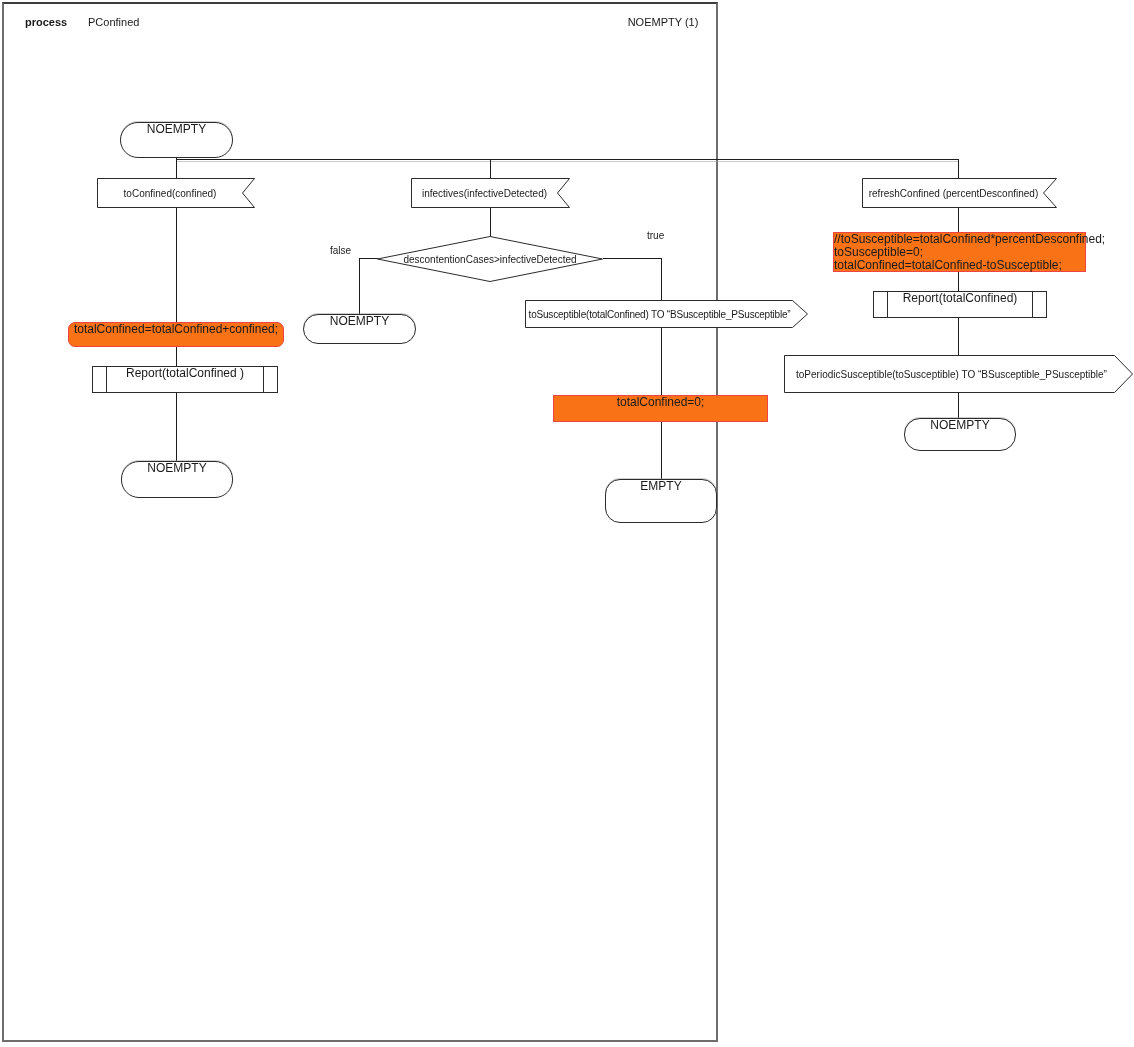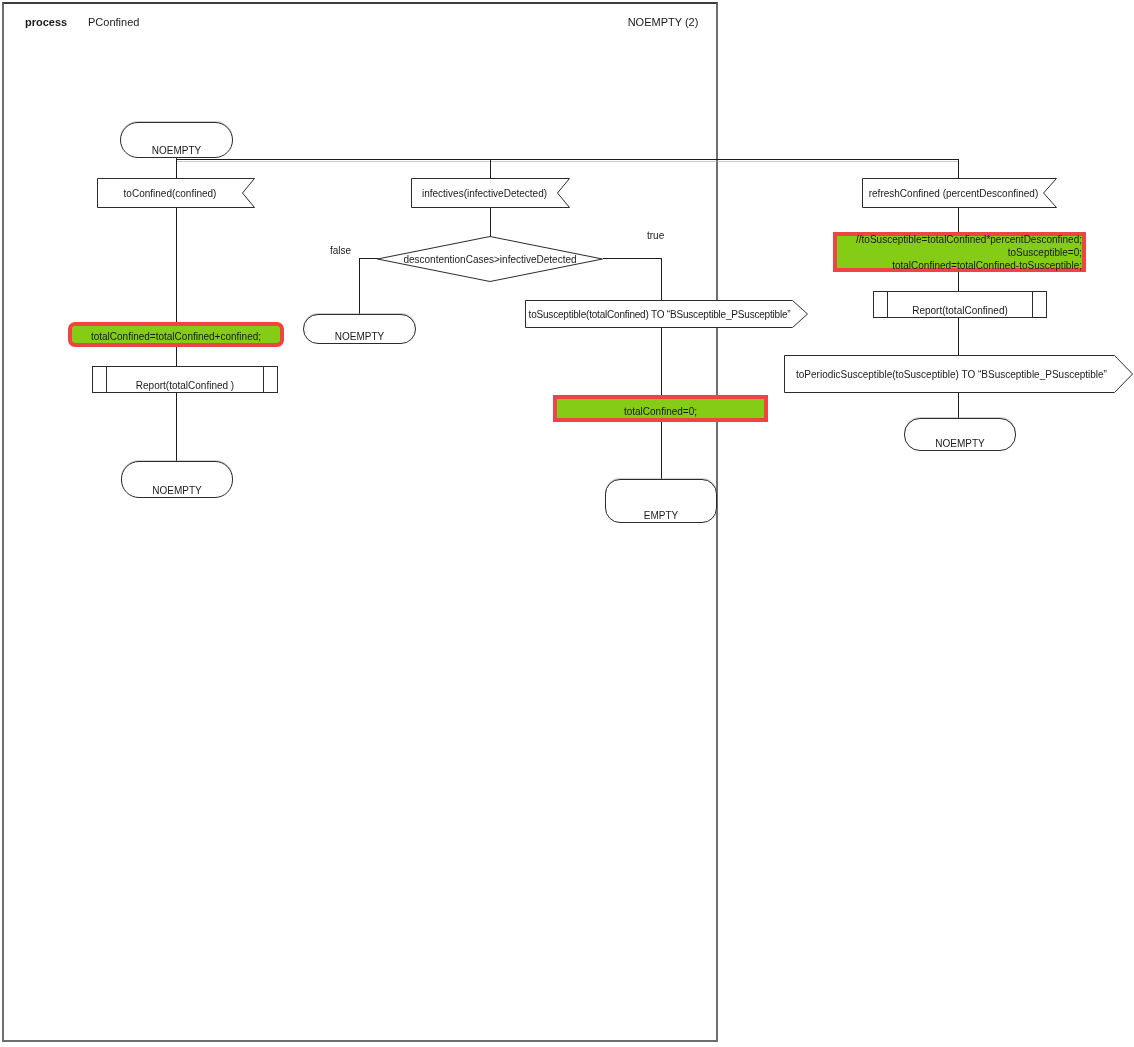--- a/index.html
+++ b/index.html
@@ -11,27 +11,27 @@
   
   #frame{left:2px;top:2px;width:712px;height:1036px;border:2px solid #6e6e6e;border-top-color:#3c3c3c;background:transparent;}
   
   .hdr{font-size:11px;white-space:nowrap;}
   .bold{font-weight:bold;}
   
   .hline{height:1px;background:#1c1c1c;}
   .vline{width:1px;background:#1c1c1c;}
   .shadowed{box-shadow:0 2px 0 rgba(160,160,160,.55);}
   
-  .shape{display:flex;align-items:flex-end;justify-content:center;text-align:center;
-         font-size:10px;line-height:12px;white-space:nowrap;box-sizing:border-box;}
+  .shape{display:flex;align-items:flex-start;justify-content:center;text-align:center;
+         font-size:12px;line-height:12px;white-space:nowrap;box-sizing:border-box;}
   .xs{font-size:9.5px;letter-spacing:-0.2px;}
   
   .state{background:#fff;border:1px solid #2b2b2b;box-shadow:0 -1px 0 rgba(150,150,150,.45);}
   
-  .task{background:#84cc16;border:4px solid #ef4444;}
+  .task{background:#f97316;border:1px solid #ef4444;}
   .task-multi{flex-direction:column;line-height:13px;}
   
   .proc{background:#fff;border:1px solid #2b2b2b;position:absolute;}
   .proc::before,.proc::after{content:"";position:absolute;top:0;bottom:0;width:0;border-left:1px solid #2b2b2b;}
   .proc::before{left:13px;}
   .proc::after{right:13px;}
   
   .svgwrap{position:absolute;}
   .svgwrap svg{position:absolute;left:0;top:0;display:block;}
   .svgwrap .lbl{position:absolute;left:0;top:0;right:0;bottom:0;display:flex;align-items:center;justify-content:center;
@@ -42,21 +42,21 @@
 </style>
 </head>
 <body>
 
 <div id="canvas">
 
   <div class="abs" id="frame"></div>
 
   <div class="abs hdr bold" style="left:25px;top:16px;">process</div>
   <div class="abs hdr" style="left:88px;top:16px;">PConfined</div>
-  <div class="abs hdr" style="left:613px;top:16px;width:100px;text-align:center;">NOEMPTY (2)</div>
+  <div class="abs hdr" style="left:613px;top:16px;width:100px;text-align:center;">NOEMPTY (1)</div>
 
   <div class="abs hline shadowed" style="left:176px;top:159px;width:782px;"></div>
 
   <div class="abs vline" style="left:176px;top:157px;height:21px;"></div>
   <div class="abs vline" style="left:176px;top:208px;height:114px;"></div>
   <div class="abs vline" style="left:176px;top:347px;height:19px;"></div>
   <div class="abs vline" style="left:176px;top:393px;height:68px;"></div>
 
   <div class="abs vline" style="left:490px;top:159px;height:19px;"></div>
   <div class="abs vline" style="left:490px;top:208px;height:28px;"></div>

